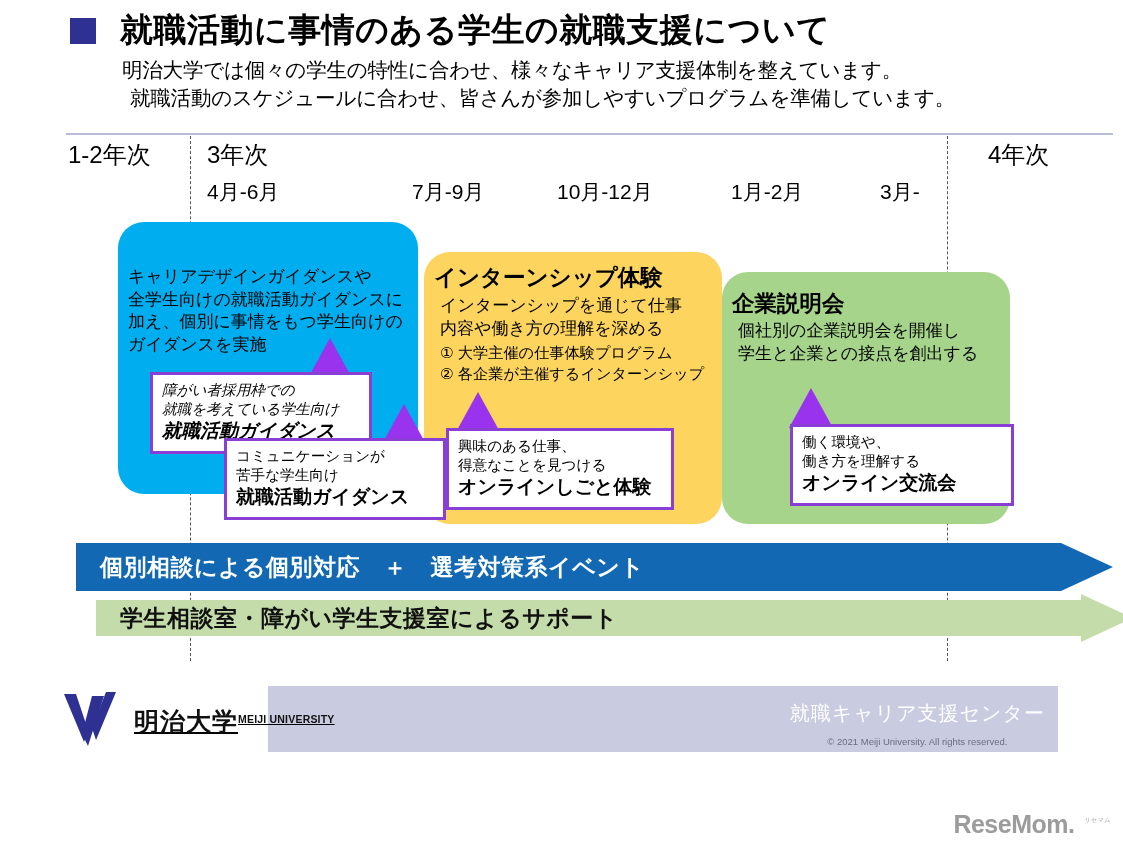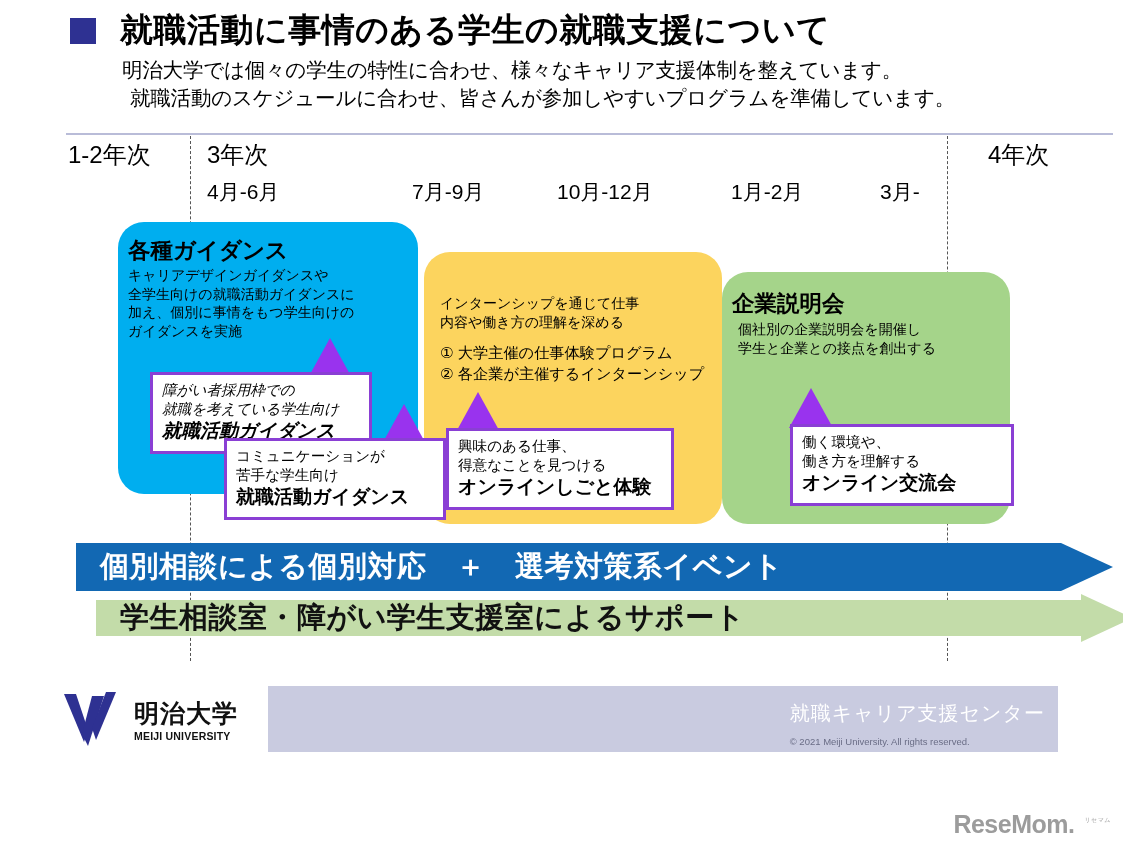--- a/index.html
+++ b/index.html
@@ -38,21 +38,21 @@
   .vd-a{left:190px;top:136px;height:525px;}
   .vd-b{left:947px;top:136px;height:525px;}
 
   
   .panel{position:absolute;border-radius:26px;}
   .panel-blue{left:118px;top:222px;width:300px;height:272px;background:#00AEEF;z-index:3;}
   .panel-yellow{left:424px;top:252px;width:298px;height:272px;background:#FCD45E;z-index:2;}
   .panel-green{left:722px;top:272px;width:288px;height:252px;background:#A5D48A;z-index:1;}
 
   .panel-head{position:absolute;font-size:22.5px;font-weight:700;white-space:nowrap;}
-  .panel-body{position:absolute;font-size:14px;line-height:1.33;white-space:pre-line;}
+  .panel-body{position:absolute;font-size:17px;line-height:1.33;white-space:pre-line;}
 
   .b-head{left:128px;top:235px;z-index:4;}
   .b-body{left:128px;top:266px;z-index:4;}
   .y-head{left:434px;top:262px;z-index:4;}
   .y-body{left:440px;top:295px;z-index:4;font-family:Liberation Serif, serif;}
   .y-list{left:440px;top:343px;z-index:4;font-size:15.2px;line-height:1.35;white-space:pre-line;position:absolute;}
   .g-head{left:732px;top:288px;z-index:4;}
   .g-body{left:738px;top:320px;z-index:4;}
 
   
@@ -76,31 +76,31 @@
   .banner{position:absolute;display:flex;align-items:center;}
   .banner .body{height:100%;display:flex;align-items:center;padding-left:24px;box-sizing:border-box;}
   .banner .tip{width:0;height:0;}
 
   .bn-blue{left:76px;top:543px;width:1037px;height:48px;}
   .bn-blue .body{background:#1268B3;width:985px;color:#fff;}
   .bn-blue .tip{border-top:24px solid transparent;border-bottom:24px solid transparent;border-left:52px solid #1268B3;}
   .bn-green{left:88px;top:600px;width:1037px;height:36px;margin-left:8px;}
   .bn-green .body{background:#C3DCA9;width:985px;color:#111;}
   .bn-green .tip{border-top:24px solid transparent;border-bottom:24px solid transparent;border-left:52px solid #C3DCA9;}
-  .bn-label{font-size:29px;font-weight:700;white-space:nowrap;letter-spacing:.5px;}
+  .bn-label{font-size:23px;font-weight:700;white-space:nowrap;letter-spacing:.5px;}
 
   
   .footer-bar{position:absolute;left:268px;top:686px;width:790px;height:66px;background:#c9cbe0;}
-  .footer-center{position:absolute;right:78px;top:700px;text-align:left;}
+  .footer-center{position:absolute;right:78px;top:700px;text-align:center;}
   .fc-name{font-size:20px;color:#ffffff;letter-spacing:1px;white-space:nowrap;}
   .fc-copy{font-size:9.5px;color:#6a6d86;margin-top:9px;white-space:nowrap;}
 
   .logo-wrap{position:absolute;left:62px;top:690px;display:flex;align-items:center;gap:6px;}
   .logo-mark{width:66px;height:62px;}
-  .logo-text{display:flex;flex-direction:column;}
+  .logo-text{display:flex;flex-direction:row;text-decoration:underline;}
   .logo-jp{font-size:25px;font-weight:700;color:#111;letter-spacing:1px;line-height:1;}
   .logo-en{font-size:10.5px;font-weight:700;color:#111;letter-spacing:.2px;margin-top:4px;}
 
   .watermark{position:absolute;right:12px;bottom:10px;display:flex;align-items:flex-end;gap:10px;}
   .wm-text{font-size:25px;font-weight:700;color:#9c9c9c;letter-spacing:-.5px;}
   .wm-ruby{font-size:6px;color:#9c9c9c;margin-bottom:14px;letter-spacing:.5px;}
 </style>
 </head>
 <body>
 
@@ -127,26 +127,26 @@
   <div class="mo mo4">1月-2月</div>
   <div class="mo mo5">3月-</div>
 
   <div class="vdash vd-a"></div>
   <div class="vdash vd-b"></div>
 
   <div class="panel panel-blue"></div>
   <div class="panel panel-yellow"></div>
   <div class="panel panel-green"></div>
 
-  <div class="panel-head b-head">各種ガイダンス</div>
   <div class="panel-body b-body">キャリアデザインガイダンスや
 全学生向けの就職活動ガイダンスに
 加え、個別に事情をもつ学生向けの
 ガイダンスを実施</div>
 
+  <div class="panel-head y-head">インターンシップ体験</div>
   <div class="panel-body y-body">インターンシップを通じて仕事
 内容や働き方の理解を深める</div>
   <div class="y-list">① 大学主催の仕事体験プログラム
 ② 各企業が主催するインターンシップ</div>
 
   <div class="panel-head g-head">企業説明会</div>
   <div class="panel-body g-body">個社別の企業説明会を開催し
 学生と企業との接点を創出する</div>
 
   <div class="tri tri-1"></div>

